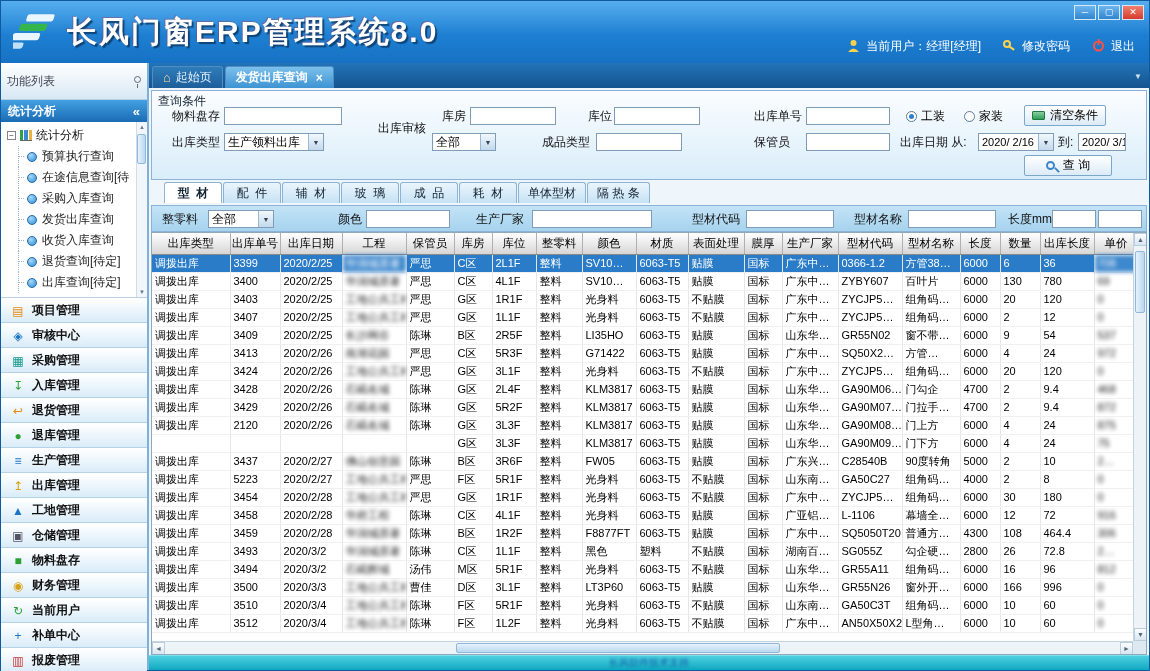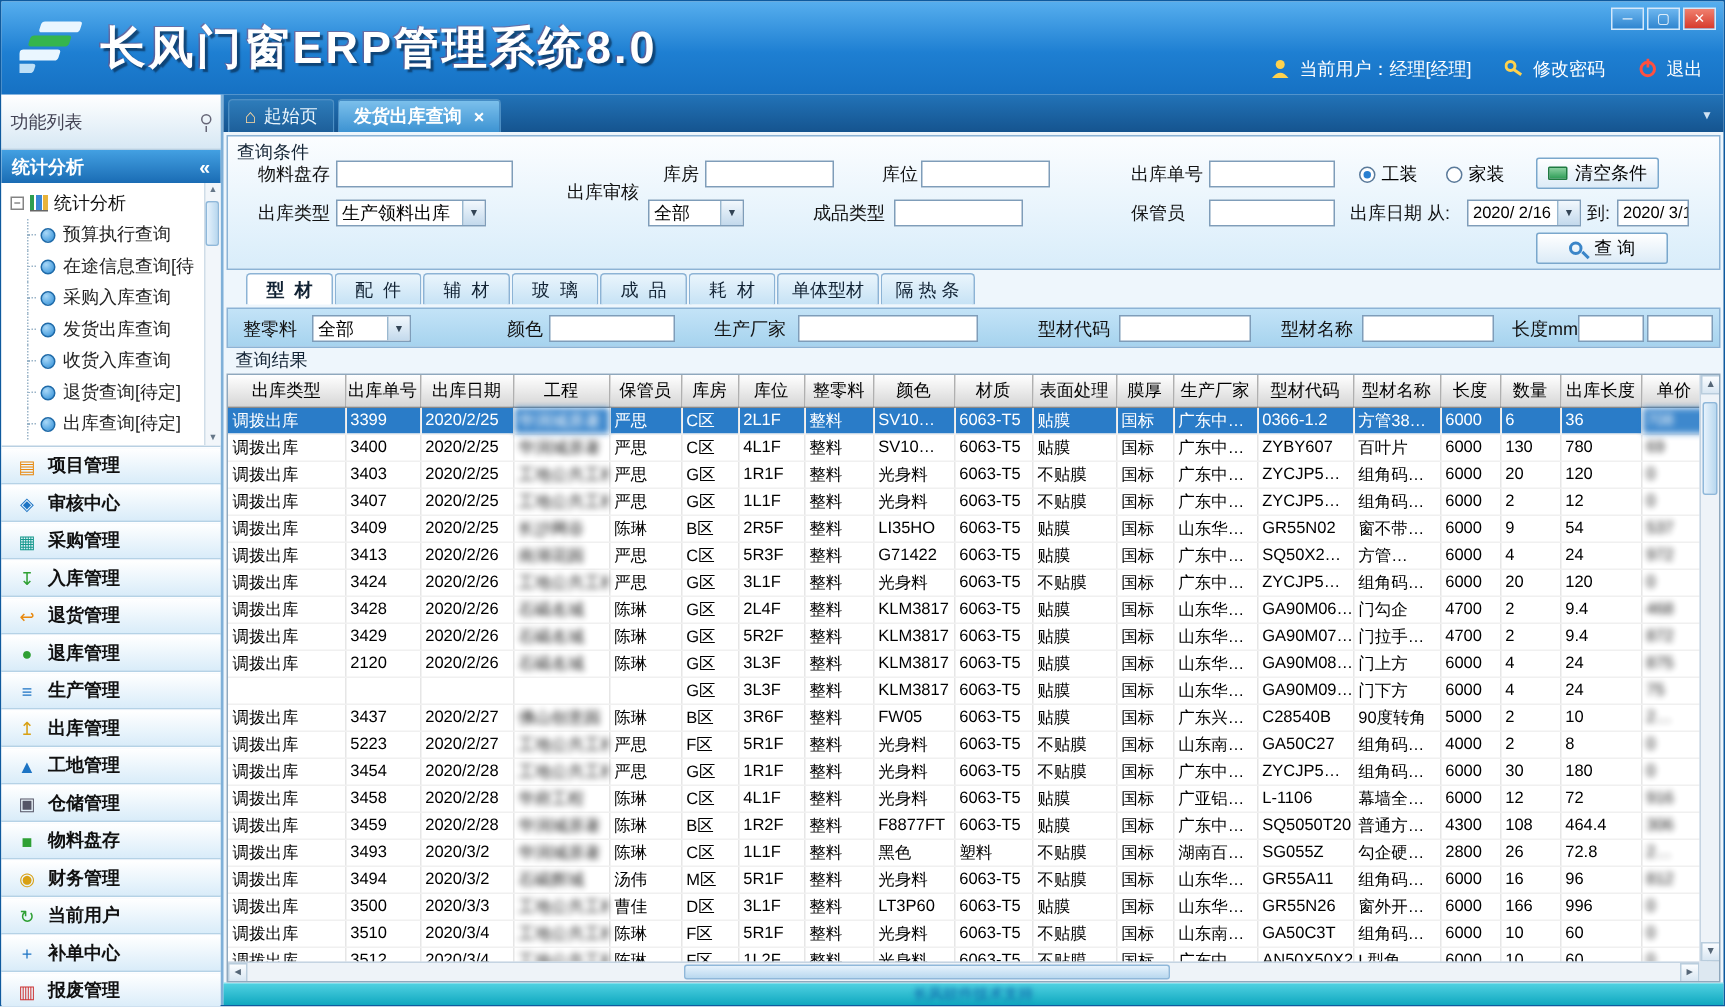--- a/index.html
+++ b/index.html
@@ -435,21 +435,20 @@
         <input class="f-input" style="left: 380px; width: 120px;">
         <span class="f-label" style="left:540px">型材代码</span>
         <input class="f-input" style="left: 594px; width: 88px;">
         <span class="f-label" style="left:702px">型材名称</span>
         <input class="f-input" style="left: 756px; width: 88px;">
         <span class="f-label" style="left:856px">长度mm</span>
         <input class="f-input" style="left: 900px; width: 44px;">
         <input class="f-input" style="left: 946px; width: 44px;">
       </div>
 
-      <div class="results-label">查询结果</div>
 
       <div class="tablewrap">
         <table>
           <thead>
               <tr>
                 <th>出库类型</th>
                 <th>出库单号</th>
                 <th>出库日期</th>
                 <th>工程</th>
                 <th>保管员</th>

